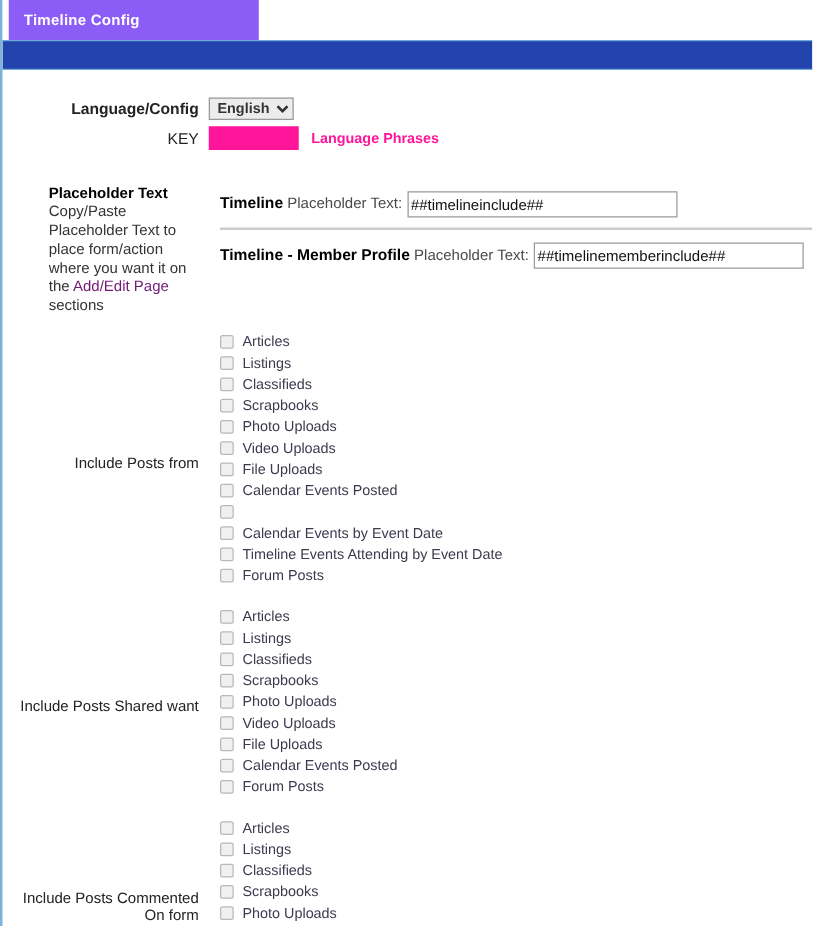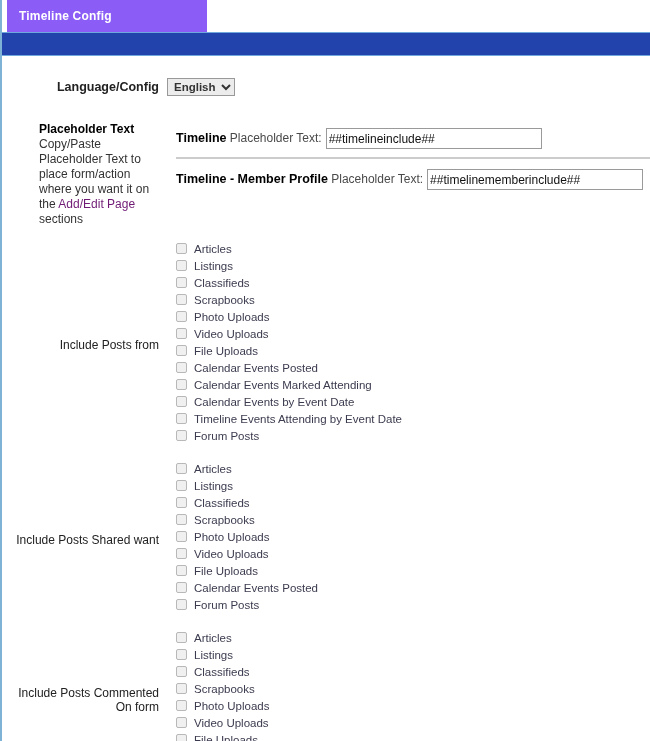--- a/index.html
+++ b/index.html
@@ -237,20 +237,29 @@
 
     <div class="frow row-lang">
       <div class="flabel">Language/Config</div>
       <div class="fvalue">
         <select class="lang-select">
           <option>English</option>
         </select>
       </div>
     </div>
 
+    <div class="frow row-key">
+      <div class="flabel">KEY</div>
+      <div class="fvalue">
+        <span class="key-wrap">
+          <span class="key-box"></span>
+          <a class="lang-phrases">Language Phrases</a>
+        </span>
+      </div>
+    </div>
 
     <div class="frow row-placeholder">
       <div class="ph-desc">
         <span class="ph-title">Placeholder Text</span><span>Copy/Paste Placeholder Text to place form/action where you want it on the </span><a class="ph-link">Add/Edit Page</a><span> sections</span>
       </div>
       <div class="ph-fields">
 
         <div class="ph-line">
           <span class="ph-strong">Timeline</span>
           <span class="ph-weak">Placeholder Text:</span><input class="ph-input w1" type="text" value="##timelineinclude##" style="">
@@ -295,21 +304,20 @@
             <label class="cb-item">
               <span class="cb-box"></span>
               <span class="cb-label">File Uploads</span>
             </label>
             <label class="cb-item">
               <span class="cb-box"></span>
               <span class="cb-label">Calendar Events Posted</span>
             </label>
             <label class="cb-item">
               <span class="cb-box"></span>
-              <span class="cb-label">Calendar Events Marked Attending</span>
             </label>
             <label class="cb-item">
               <span class="cb-box"></span>
               <span class="cb-label">Calendar Events by Event Date</span>
             </label>
             <label class="cb-item">
               <span class="cb-box"></span>
               <span class="cb-label">Timeline Events Attending by Event Date</span>
             </label>
             <label class="cb-item">

